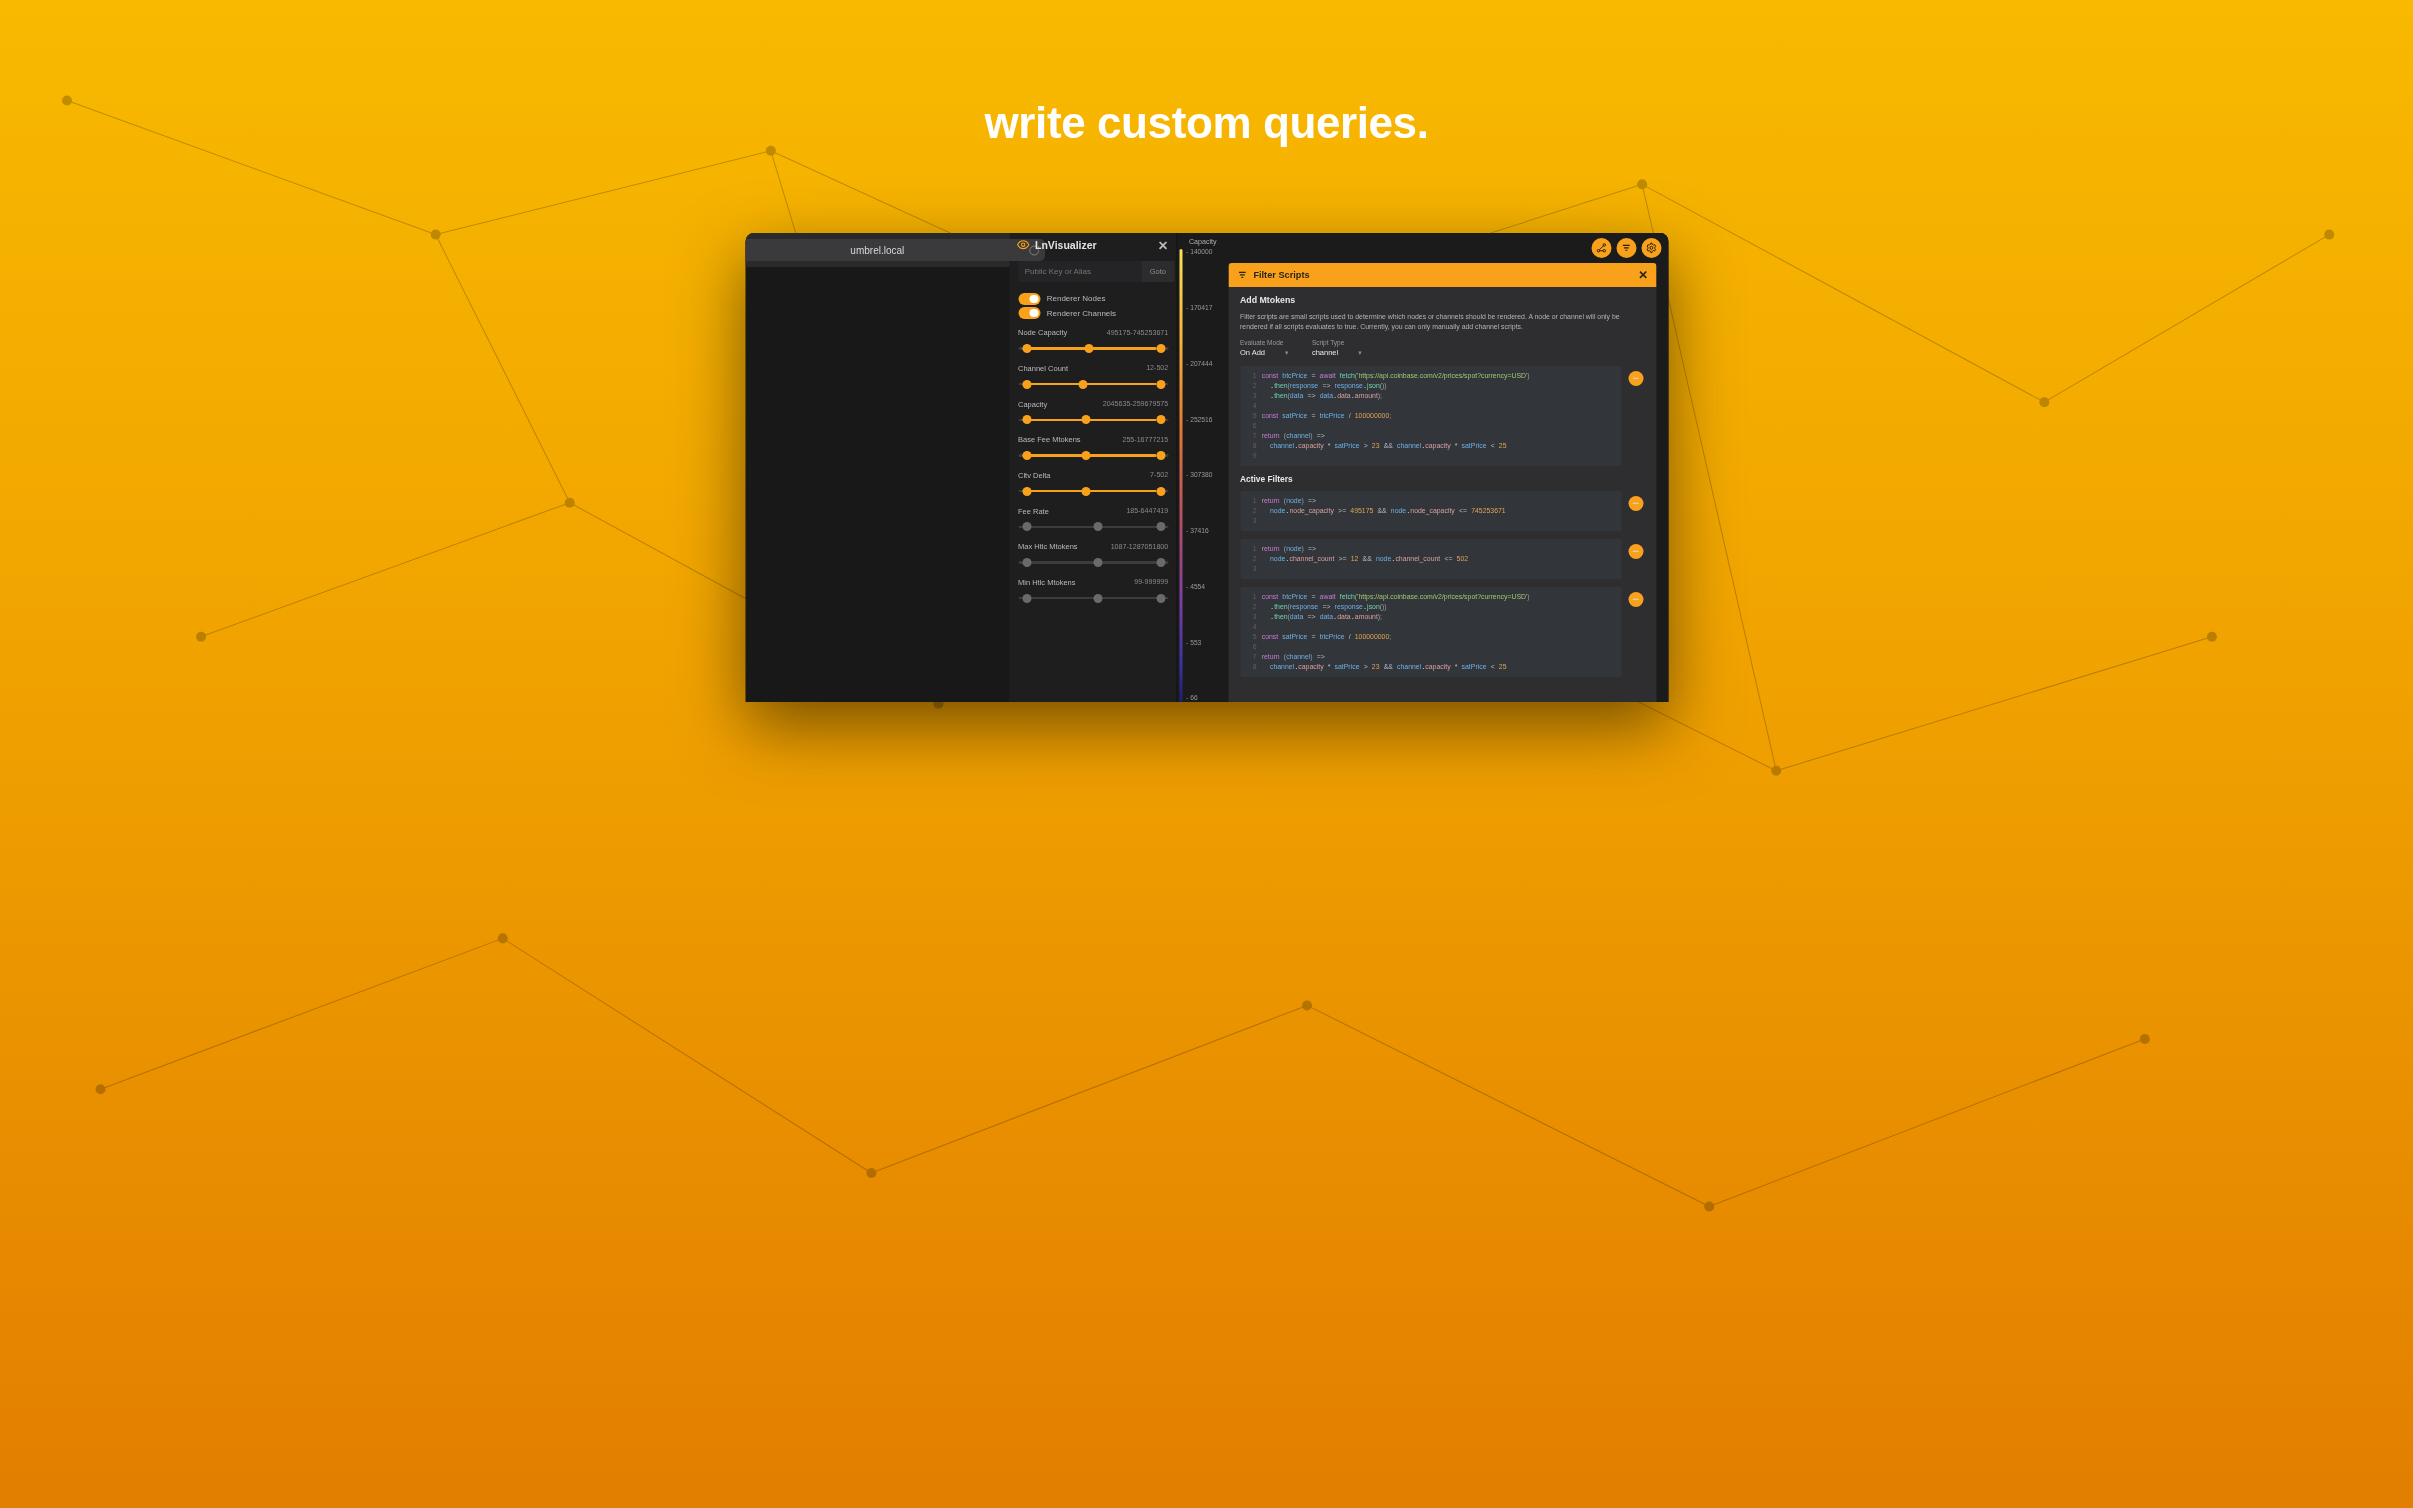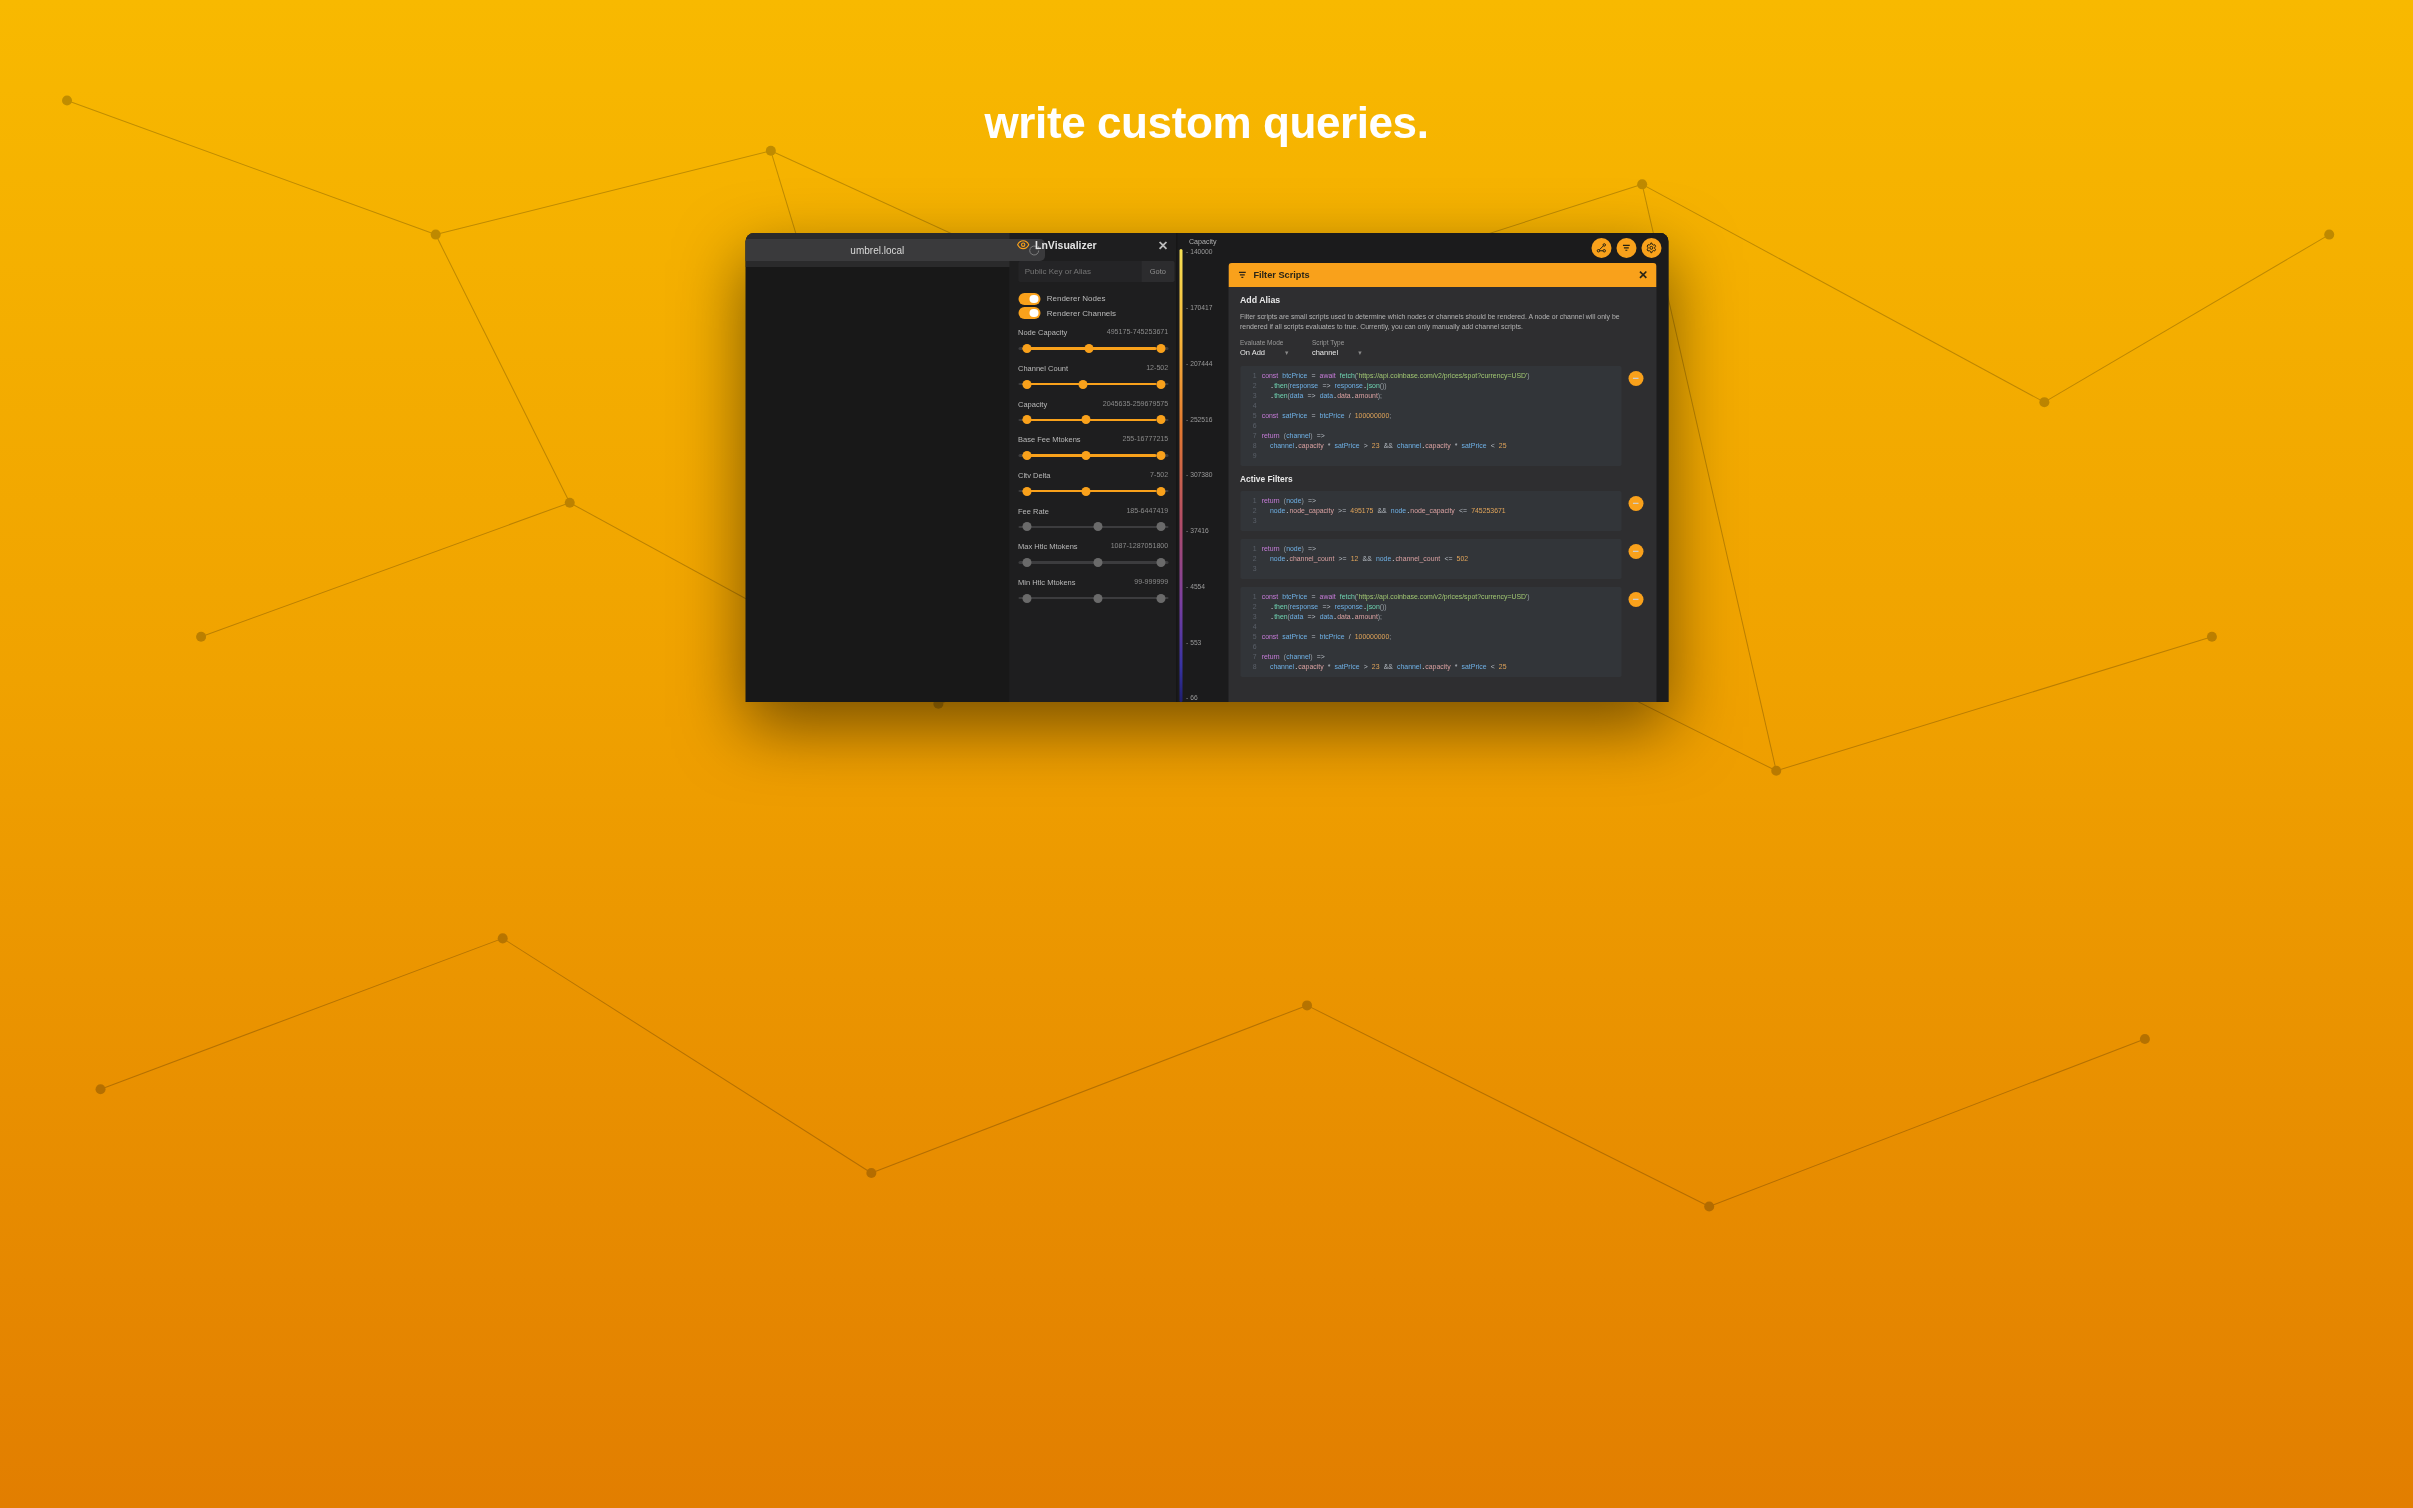--- a/index.html
+++ b/index.html
@@ -112,21 +112,21 @@
   width: 22px; height: 11.7px; background: #f9a11b; border-radius: 5.9px;
   position: relative; flex: none;
 }
 .switch::after {
   content: ''; position: absolute; right: 1.7px; top: 1.7px;
   width: 8.4px; height: 8.4px; background: #fff; border-radius: 50%;
 }
 .sb-filters { padding: 0 8.4px; overflow: auto; }
 .sb-filter { margin-bottom: 10px; }
 .sb-filter-head {
-  display: flex; justify-content: space-between; align-items: flex-start;
+  display: flex; justify-content: space-between; align-items: center;
   color: #b9b9b9; font-size: 7.5px; margin-bottom: 5px; gap: 20px;
 }
 .sb-filter-head .val { color: #8a8a8a; font-size: 7.1px; }
 .slider {
   position: relative; height: 11.7px;
 }
 .slider .track {
   position: absolute; left: 0; right: 0; top: 5px; height: 2.5px;
   background: #3c3c3e; border-radius: 1.7px;
 }
@@ -555,21 +555,21 @@
           <div class="panel-head">
             <svg width="11.7" height="11.7" viewBox="0 0 24 24" fill="none" stroke="#2a2517" stroke-width="2.6">
                 <line x1="5" y1="7" x2="19" y2="7"></line>
                 <line x1="7" y1="12" x2="17" y2="12"></line>
                 <line x1="10" y1="17" x2="14" y2="17"></line>
               </svg>
             <span style="margin-left:5px">Filter Scripts</span>
             <span class="p-close">✕</span>
           </div>
           <div class="panel-body">
-            <div class="add-filter-title">Add Alias</div>
+            <div class="add-filter-title">Add Mtokens</div>
             <div class="panel-desc">Filter scripts are small scripts used to determine which nodes or channels should be rendered. A node or channel will only be rendered if all scripts evaluates to true. Currently, you can only manually add channel scripts.</div>
             <div class="selects">
               <div class="sel">
                 <label>Evaluate Mode</label>
                 <div class="sel-val">On Add</div>
               </div>
               <div class="sel">
                 <label>Script Type</label>
                 <div class="sel-val">channel</div>
               </div>

